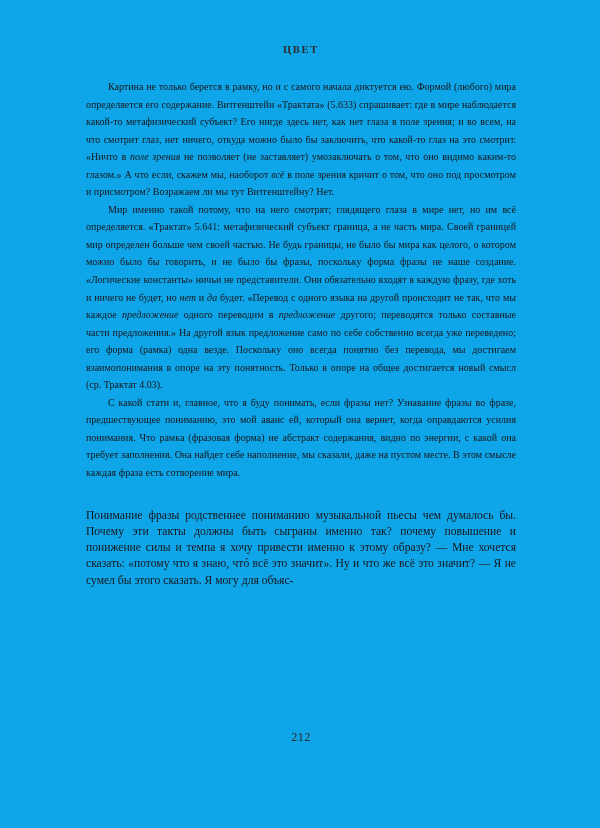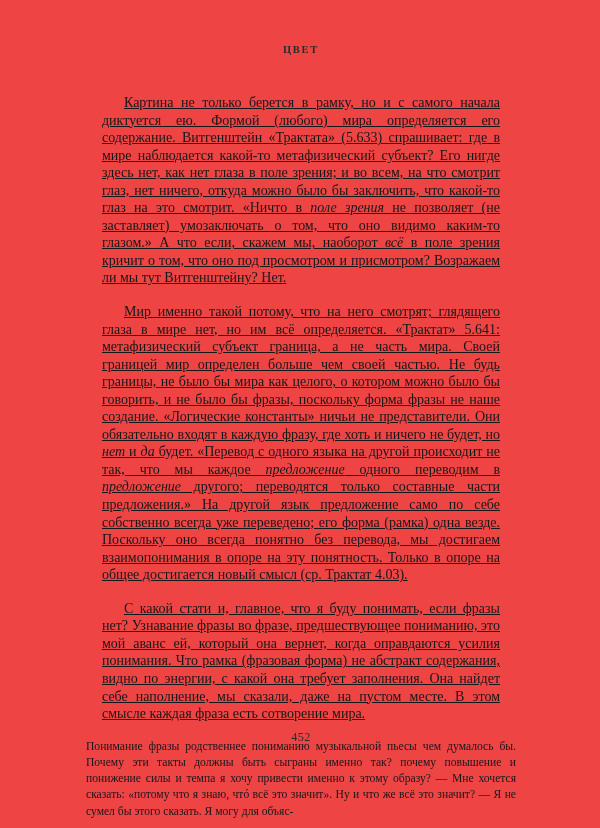--- a/index.html
+++ b/index.html
@@ -6,21 +6,21 @@
   html, body {
     margin: 0;
     padding: 0;
     background: #ffffff;
   }
 
   .page {
     position: relative;
     width: 600px;
     height: 828px;
-    background: #ef4444;
+    background: #0ea5e9;
     box-sizing: border-box;
     overflow: hidden;
     font-family: "Liberation Serif", "DejaVu Serif", serif;
     color: #1a1a1a;
     -webkit-font-smoothing: antialiased;
   }
 
   .running-head {
     position: absolute;
     top: 44px;
@@ -35,37 +35,36 @@
   }
 
   .text-block {
     position: absolute;
     top: 78px;
     left: 86px;
     width: 430px;
   }
 
   p.body-par {
-    margin: 16px;
-    font-size: 14px;
+    margin: 0;
+    font-size: 10px;
     line-height: 17.55px;
     text-align: justify;
     text-justify: inter-word;
     text-indent: 22px;
     hyphens: manual;
     color: #17171a;
-    text-decoration: underline;
   }
 
   p.body-par.first {
     text-indent: 22px;
   }
 
   .quote-block {
-    margin-top: 1px;
+    margin-top: 26px;
     width: 430px;
   }
 
   p.quote-par {
     margin: 0;
     font-size: 11.6px;
     line-height: 16.3px;
     text-align: justify;
     text-justify: inter-word;
     text-indent: 0;
@@ -98,15 +97,15 @@
     <div>
         <p class="body-par first"><span>Картина не только берется в рамку, но и с самого начала диктуется ею. Формой (любого) мира определяется его содержание. Витгенштейн «Трактата» (5.633) спрашивает: где в мире наблюдается какой-то метафизический субъект? Его нигде здесь нет, как нет глаза в поле зрения; и во всем, на что смотрит глаз, нет ничего, откуда можно было бы заключить, что какой-то глаз на это смотрит. «Ничто в </span><i>поле зрения</i><span> не позволяет (не заставляет) умозаключать о том, что оно видимо каким-то глазом.» А что если, скажем мы, наоборот </span><i>всё</i><span> в поле зрения кричит о том, что оно под просмотром и присмотром? Возражаем ли мы тут Витгенштейну? Нет.</span></p>
         <p class="body-par"><span>Мир именно такой потому, что на него смотрят; глядящего глаза в мире нет, но им всё определяется. «Трактат» 5.641: метафизический субъект граница, а не часть мира. Своей границей мир определен больше чем своей частью. Не будь границы, не было бы мира как целого, о котором можно было бы говорить, и не было бы фразы, поскольку форма фразы не наше создание. «Логические константы» ничьи не представители. Они обязательно входят в каждую фразу, где хоть и ничего не будет, но </span><i>нет</i><span> и </span><i>да</i><span> будет. «Перевод с одного языка на другой происходит не так, что мы каждое </span><i>предложение</i><span> одного переводим в </span><i>предложение</i><span> другого; переводятся только составные части предложения.» На другой язык предложение само по себе собственно всегда уже переведено; его форма (рамка) одна везде. Поскольку оно всегда понятно без перевода, мы достигаем взаимопонимания в опоре на эту понятность. Только в опоре на общее достигается новый смысл (ср. Трактат 4.03).</span></p>
         <p class="body-par"><span>С какой стати и, главное, что я буду понимать, если фразы нет? Узнавание фразы во фразе, предшествующее пониманию, это мой аванс ей, который она вернет, когда оправдаются усилия понимания. Что рамка (фразовая форма) не абстракт содержания, видно по энергии, с какой она требует заполнения. Она найдет себе наполнение, мы сказали, даже на пустом месте. В этом смысле каждая фраза есть сотворение мира.</span></p>
       </div>
     <div class="quote-block">
         <p class="quote-par first"><span>Понимание фразы родственнее пониманию музыкальной пьесы чем думалось бы. Почему эти такты должны быть сыграны именно так? почему повышение и понижение силы и темпа я хочу привести именно к этому образу? — Мне хочется сказать: «потому что я знаю, чтó всё это значит». Ну и что же всё это значит? — Я не сумел бы этого сказать. Я могу для объяс-</span></p>
       </div>
   </div>
 
-  <div class="folio">452</div>
+  <div class="folio">212</div>
 
 </div>
 
 </body></html>

